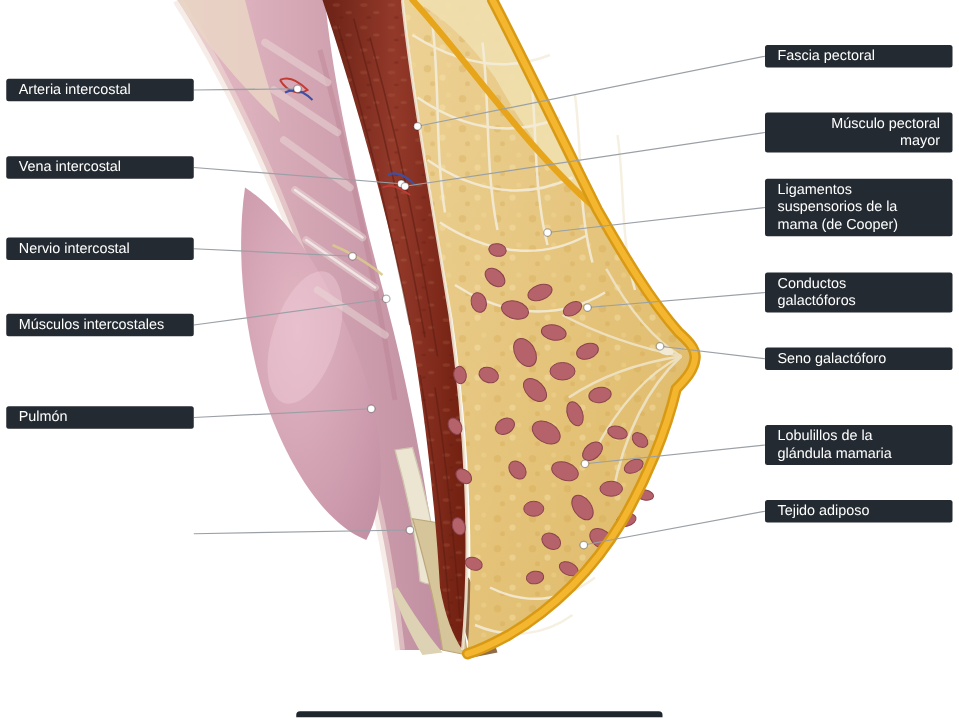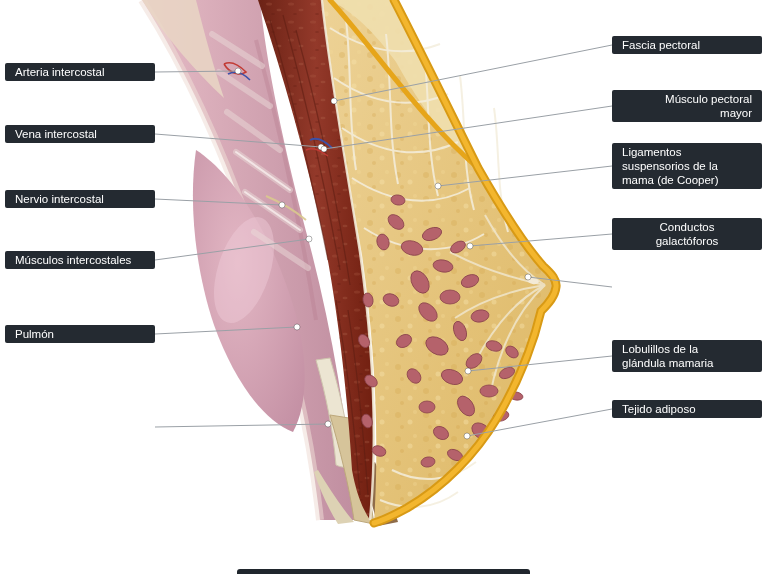--- a/index.html
+++ b/index.html
@@ -232,20 +232,21 @@
   <div class="label" style="left:5px;top:190px;">Nervio intercostal</div>
   <div class="label" style="left:5px;top:251px;">Músculos intercostales</div>
   <div class="label" style="left:5px;top:325px;">Pulmón</div>
 
   <div class="label" style="left:612px;top:36px;">Fascia pectoral</div>
   <div class="label" style="left:612px;top:90px;text-align:right;">Músculo pectoral
 mayor</div>
   <div class="label" style="left:612px;top:143px;">Ligamentos
 suspensorios de la
 mama (de Cooper)</div>
-  <div class="label" style="left:612px;top:218px;text-align:center;">Conductos
+  <div class="label" style="left:612px;top:218px;">Conductos
 galactóforos</div>
+  <div class="label" style="left:612px;top:278px;">Seno galactóforo</div>
   <div class="label" style="left:612px;top:400px;">Tejido adiposo</div>
   <div class="label" style="left:612px;top:340px;">Lobulillos de la
 glándula mamaria</div>
 
   <div class="bottom-bar"></div>
 </div>
 
 </body></html>

